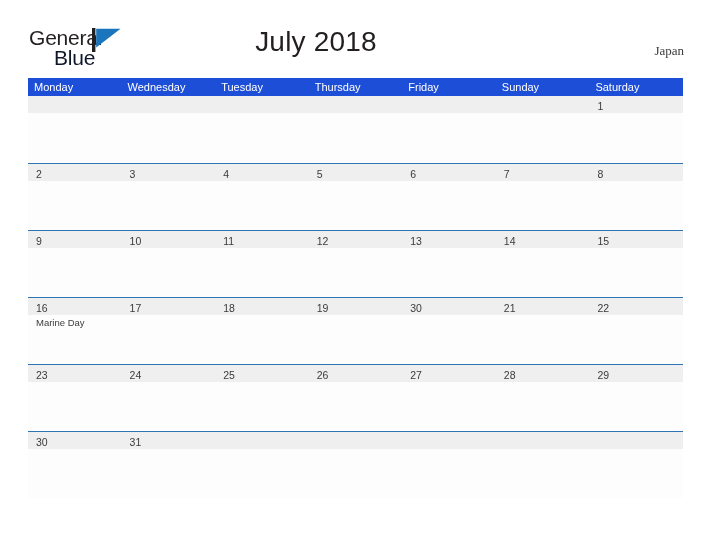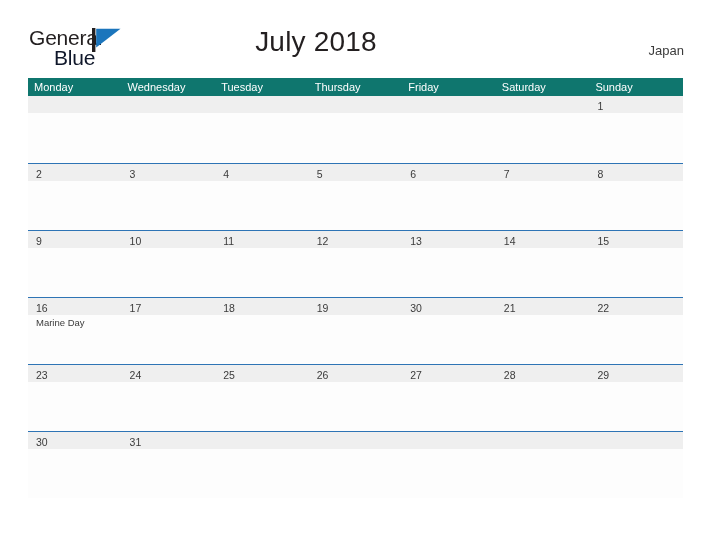--- a/index.html
+++ b/index.html
@@ -69,37 +69,37 @@
     font-weight: normal;
     letter-spacing: 0.2px;
   }
 
   .country-label {
     position: absolute;
     right: 28px;
     top: 43px;
     font-size: 13px;
     color: #3b3b3b;
-    font-family: Liberation Sans, sans-serif;
+    font-family: Liberation Serif, serif;
     text-align: center;
   }
 
   
   .calendar {
     position: absolute;
     left: 28px;
     top: 78px;
     width: 655px;
   }
 
   .weekday-header {
     display: flex;
     width: 655px;
     height: 18px;
-    background: #0f766e;
+    background: #1d4ed8;
   }
   .weekday-cell {
     width: 93.57px;
     box-sizing: border-box;
     padding-left: 6px;
     color: #ffffff;
     font-size: 11px;
     line-height: 18px;
     font-family: "Liberation Sans", sans-serif;
     white-space: nowrap;
@@ -170,22 +170,22 @@
 </div>
 
 <div class="calendar">
 
   <div class="weekday-header">
     <div class="weekday-cell">Monday</div>
     <div class="weekday-cell">Wednesday</div>
     <div class="weekday-cell">Tuesday</div>
     <div class="weekday-cell">Thursday</div>
     <div class="weekday-cell">Friday</div>
+    <div class="weekday-cell">Sunday</div>
     <div class="weekday-cell">Saturday</div>
-    <div class="weekday-cell">Sunday</div>
   </div>
 
   <div class="week-row first">
     <div class="date-band">
       <div class="day-cell"><span class="day-number"></span></div>
       <div class="day-cell"><span class="day-number"></span></div>
       <div class="day-cell"><span class="day-number"></span></div>
       <div class="day-cell"><span class="day-number"></span></div>
       <div class="day-cell"><span class="day-number"></span></div>
       <div class="day-cell"><span class="day-number"></span></div>

